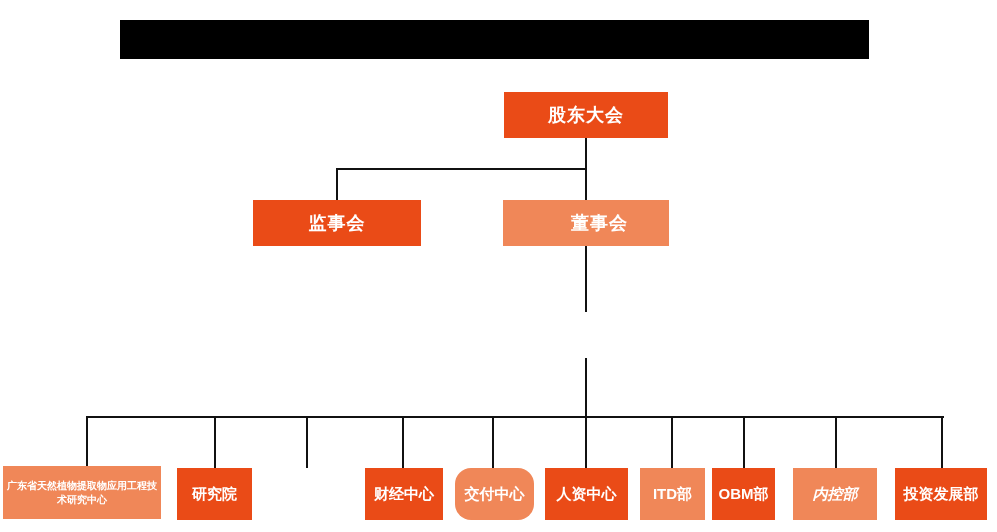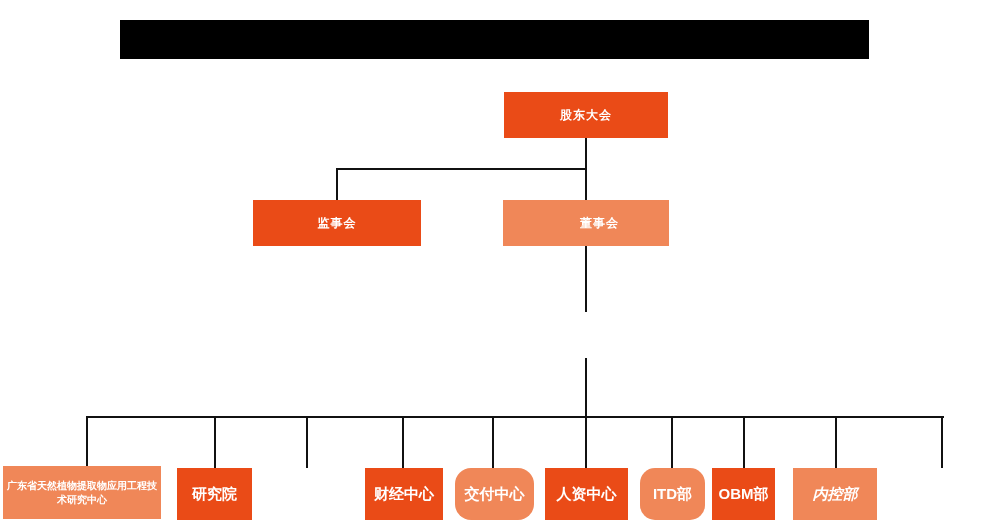--- a/index.html
+++ b/index.html
@@ -24,21 +24,21 @@
     background: var(--connector, #111111);
   }
   .node {
     position: absolute;
     display: flex;
     align-items: center;
     justify-content: center;
     text-align: center;
     color: var(--text, #ffffff);
     font-weight: bold;
-    font-size: 12px;
+    font-size: 18px;
     letter-spacing: 1px;
     box-sizing: border-box;
   }
   .node.primary   { background: var(--primary,   #EA4B17); }
   .node.secondary { background: var(--secondary, #F08758); }
   .dept {
     font-size: 15px;
     letter-spacing: 0;
   }
   .dept.long {
@@ -91,23 +91,26 @@
   </div>
   <div class="node dept primary" style="left:365px; top:468px; width:78px; height:52px;">
     <span>财经中心</span>
   </div>
   <div class="node dept secondary" style="left:455px; top:468px; width:79px; height:52px;border-radius:16px;">
     <span>交付中心</span>
   </div>
   <div class="node dept primary" style="left:545px; top:468px; width:83px; height:52px;">
     <span>人资中心</span>
   </div>
-  <div class="node dept secondary" style="left:640px; top:468px; width:65px; height:52px;border-radius:15px;">
+  <div class="node dept secondary" style="left:640px; top:468px; width:65px; height:52px;">
     <span>ITD部</span>
   </div>
   <div class="node dept primary" style="left:712px; top:468px; width:63px; height:52px;">
     <span>OBM部</span>
   </div>
   <div class="node dept secondary" style="left:793px; top:468px; width:84px; height:52px;font-style:italic;">
     <span>内控部</span>
   </div>
+  <div class="node dept primary" style="left:895px; top:468px; width:92px; height:52px;">
+    <span>投资发展部</span>
+  </div>
 
 </div>
 
 </body></html>

